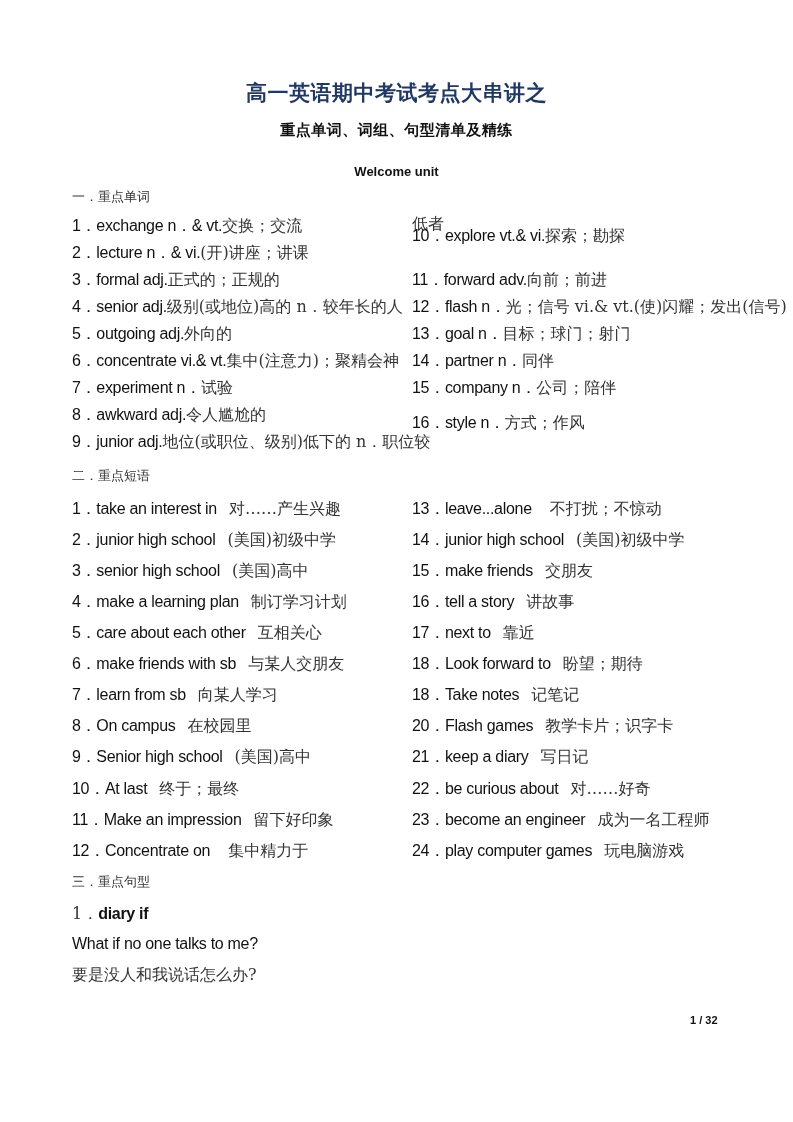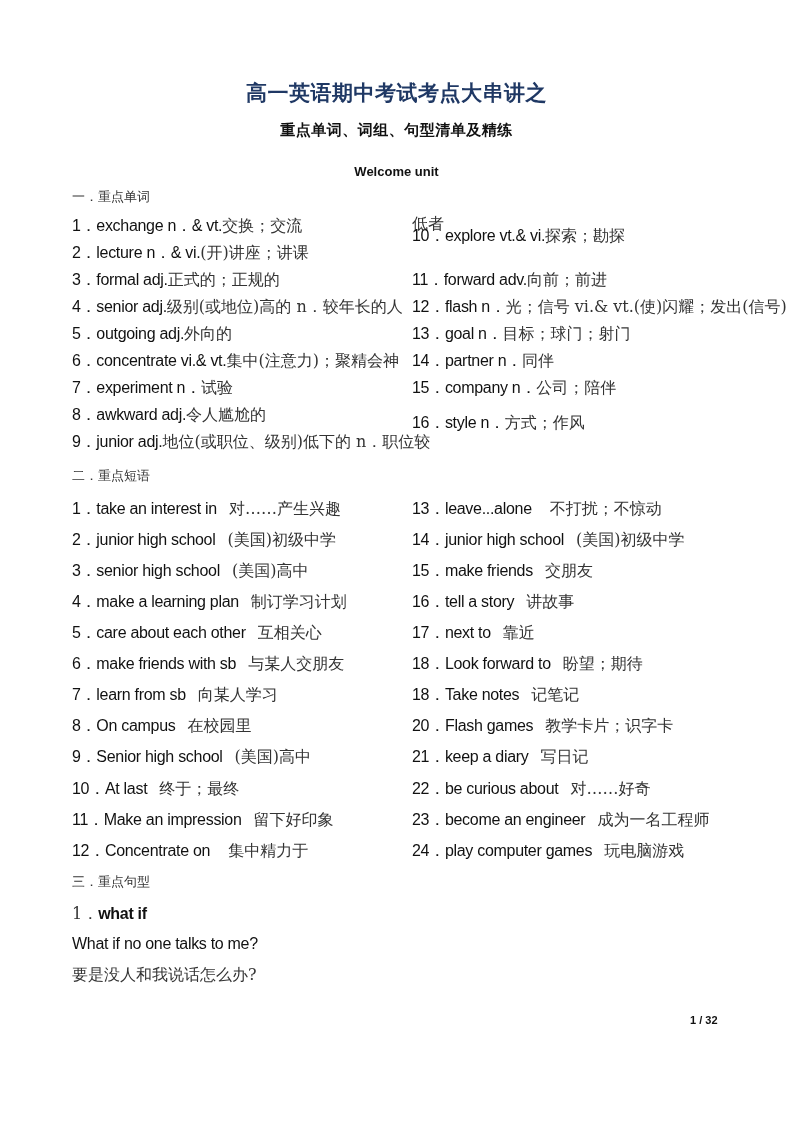--- a/index.html
+++ b/index.html
@@ -85,19 +85,19 @@
     <div class="line" style="left:412px;top:716px"><span>20．</span><span class="u">Flash</span> <span class="u">games</span><span class="gap"></span><span class="cn">教学卡片；识字卡</span></div>
     <div class="line" style="left:412px;top:747px"><span>21．</span><span>keep a diary</span><span class="gap"></span><span class="cn u">写日记</span></div>
     <div class="line" style="left:412px;top:779px"><span>22．</span><span>be curious about</span><span class="gap"></span><span class="cn u">对……好奇</span></div>
     <div class="line" style="left:412px;top:810px"><span>23．</span><span>become an engineer</span><span class="gap"></span><span class="cn u">成为一名工程师</span></div>
     <div class="line" style="left:412px;top:841px"><span>24．</span><span>play computer games</span><span class="gap"></span><span class="cn u">玩电脑游戏</span></div>
   </div>
 
   <div class="sec" style="top:873px">三．重点句型</div>
 
   <div>
-    <div class="line" style="left:72px;top:904px"><span class="cn">1．</span><span class="bold">what if</span></div>
+    <div class="line" style="left:72px;top:904px"><span class="cn">1．</span><span class="bold">diary if</span></div>
     <div class="line" style="left:72px;top:935px"><span class="u">What</span> <span class="u">if</span> <span>no one talks to me?</span></div>
     <div class="line cn" style="left:72px;top:965px">要是没人和我说话怎么办?</div>
   </div>
 
   <div class="pnum">1 / 32</div>
 </div>
 
 </body></html>

